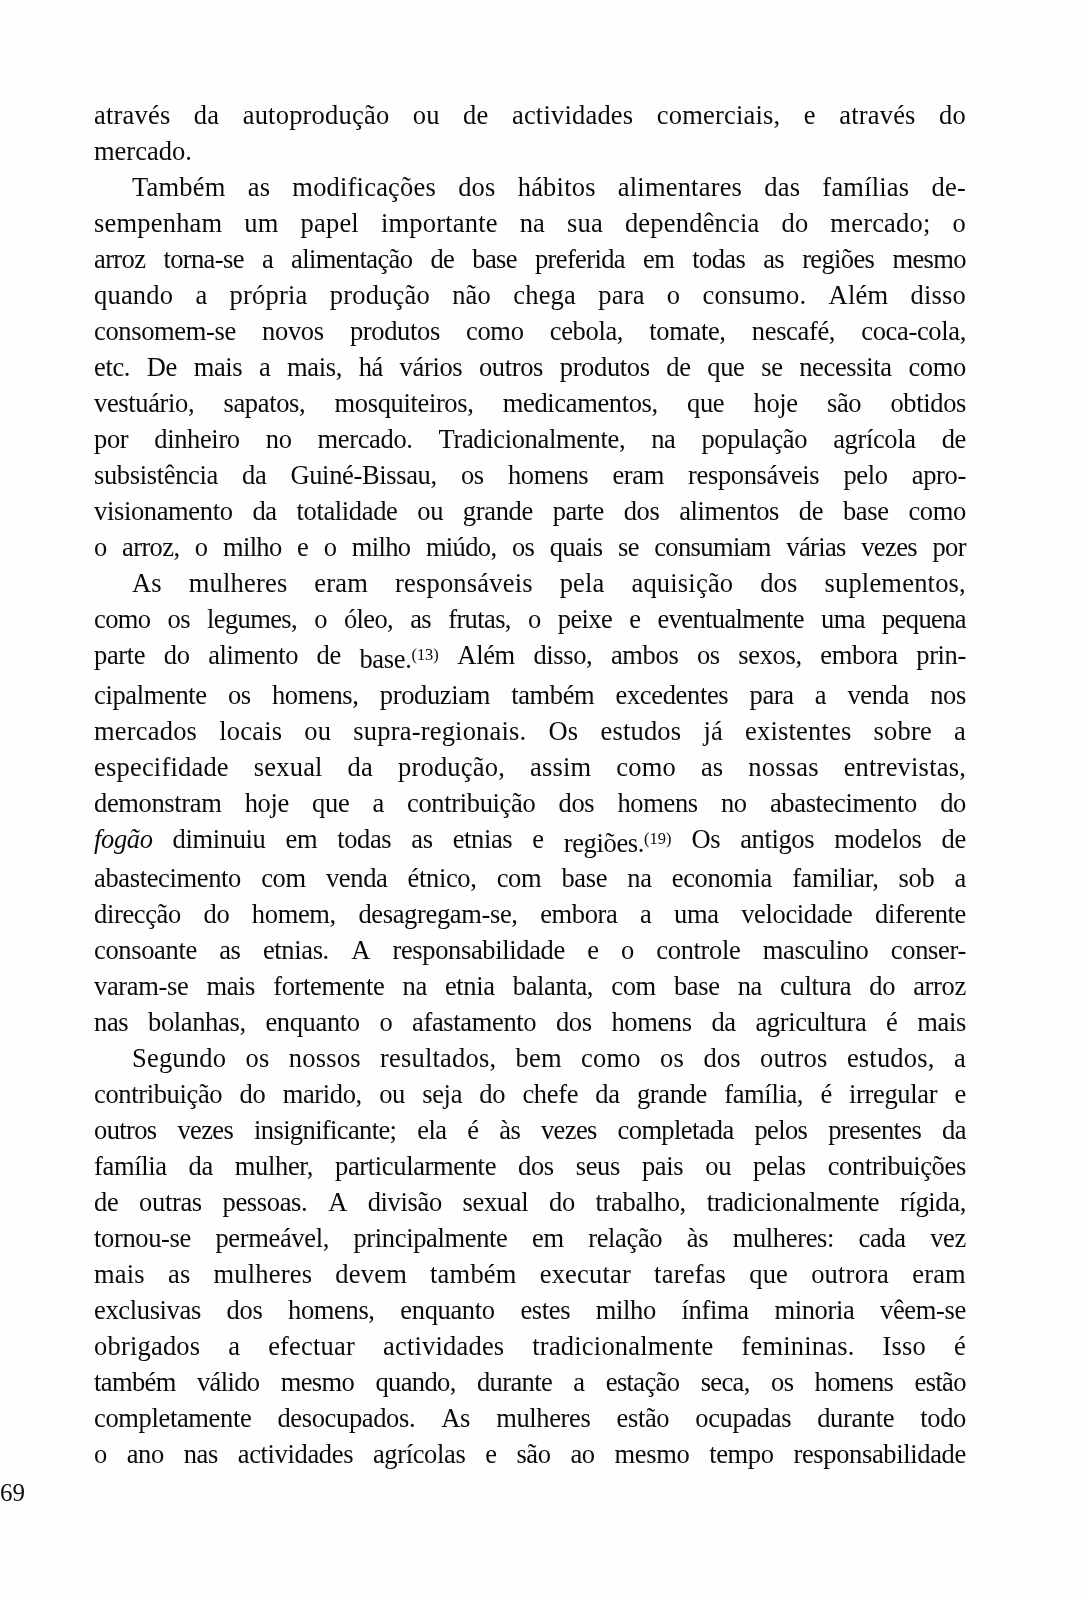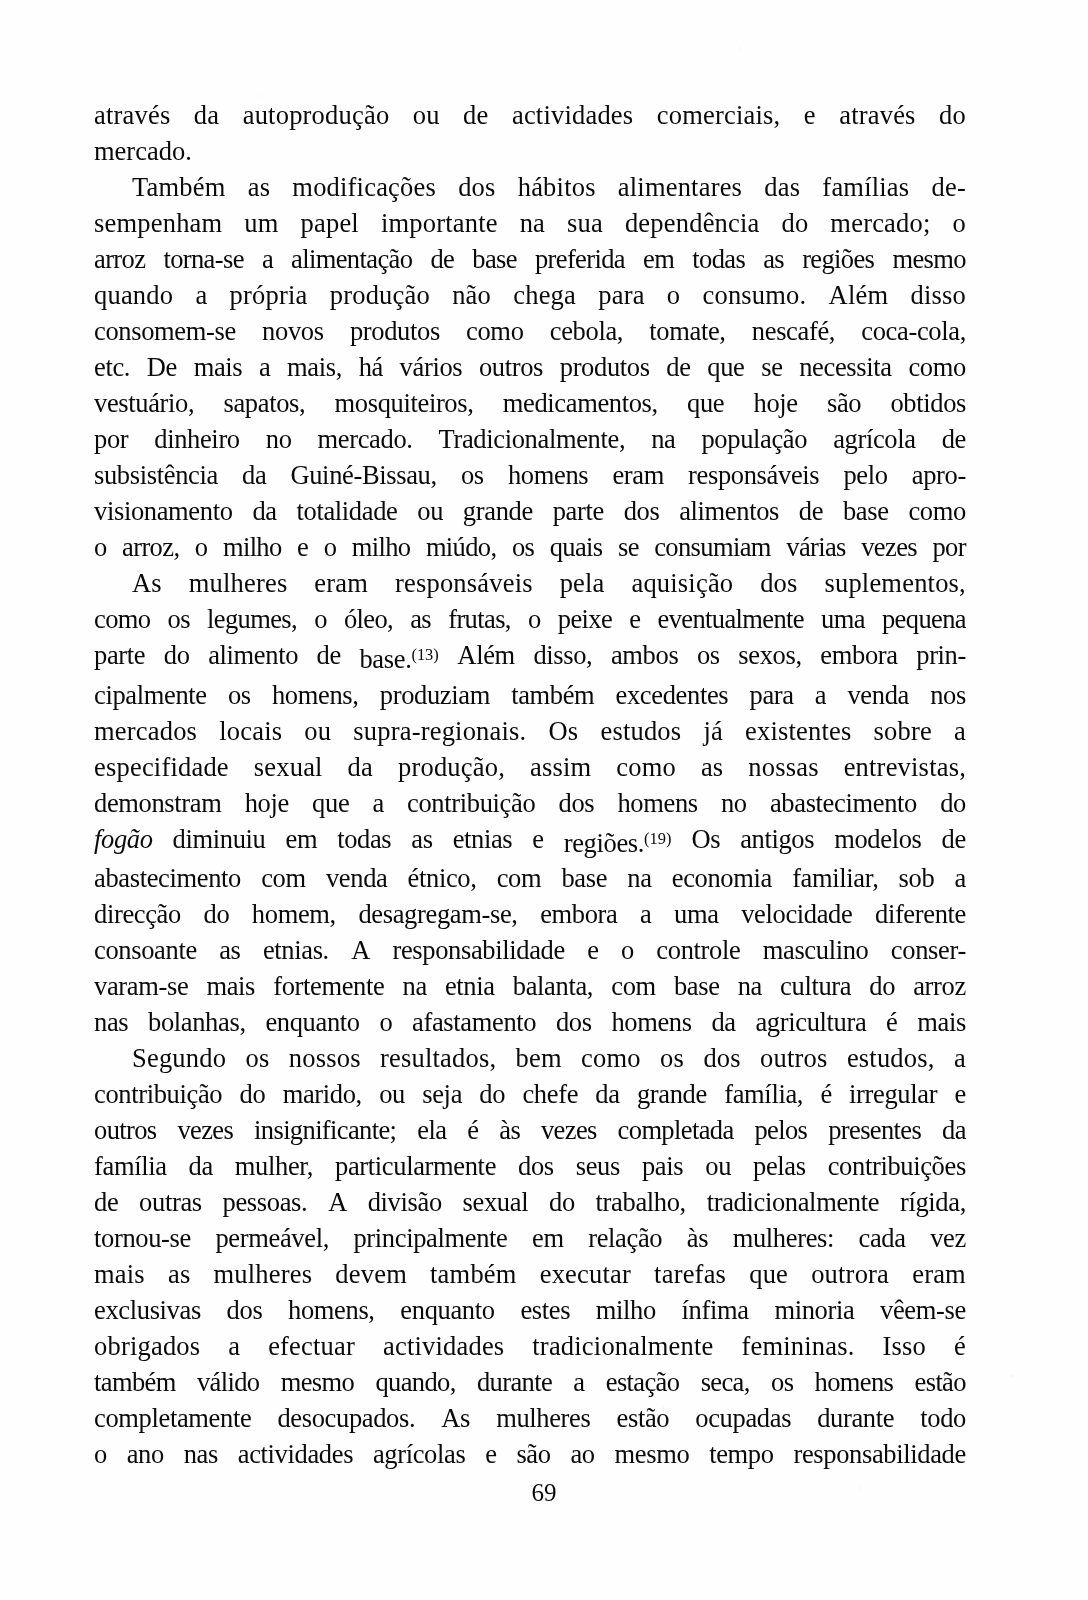--- a/index.html
+++ b/index.html
@@ -86,21 +86,21 @@
     font-size: .62em;
     vertical-align: .46em;
     letter-spacing: 0;
   }
 
   #folio {
     position: absolute;
     top: 1478px;
     left: 0;
     width: 1088px;
-    text-align: center;
+    text-align: left;
     font-size: 25px;
     line-height: 30px;
   }
 </style>
 </head>
 <body>
 
 <div id="page">
 
   <div id="textblock">

